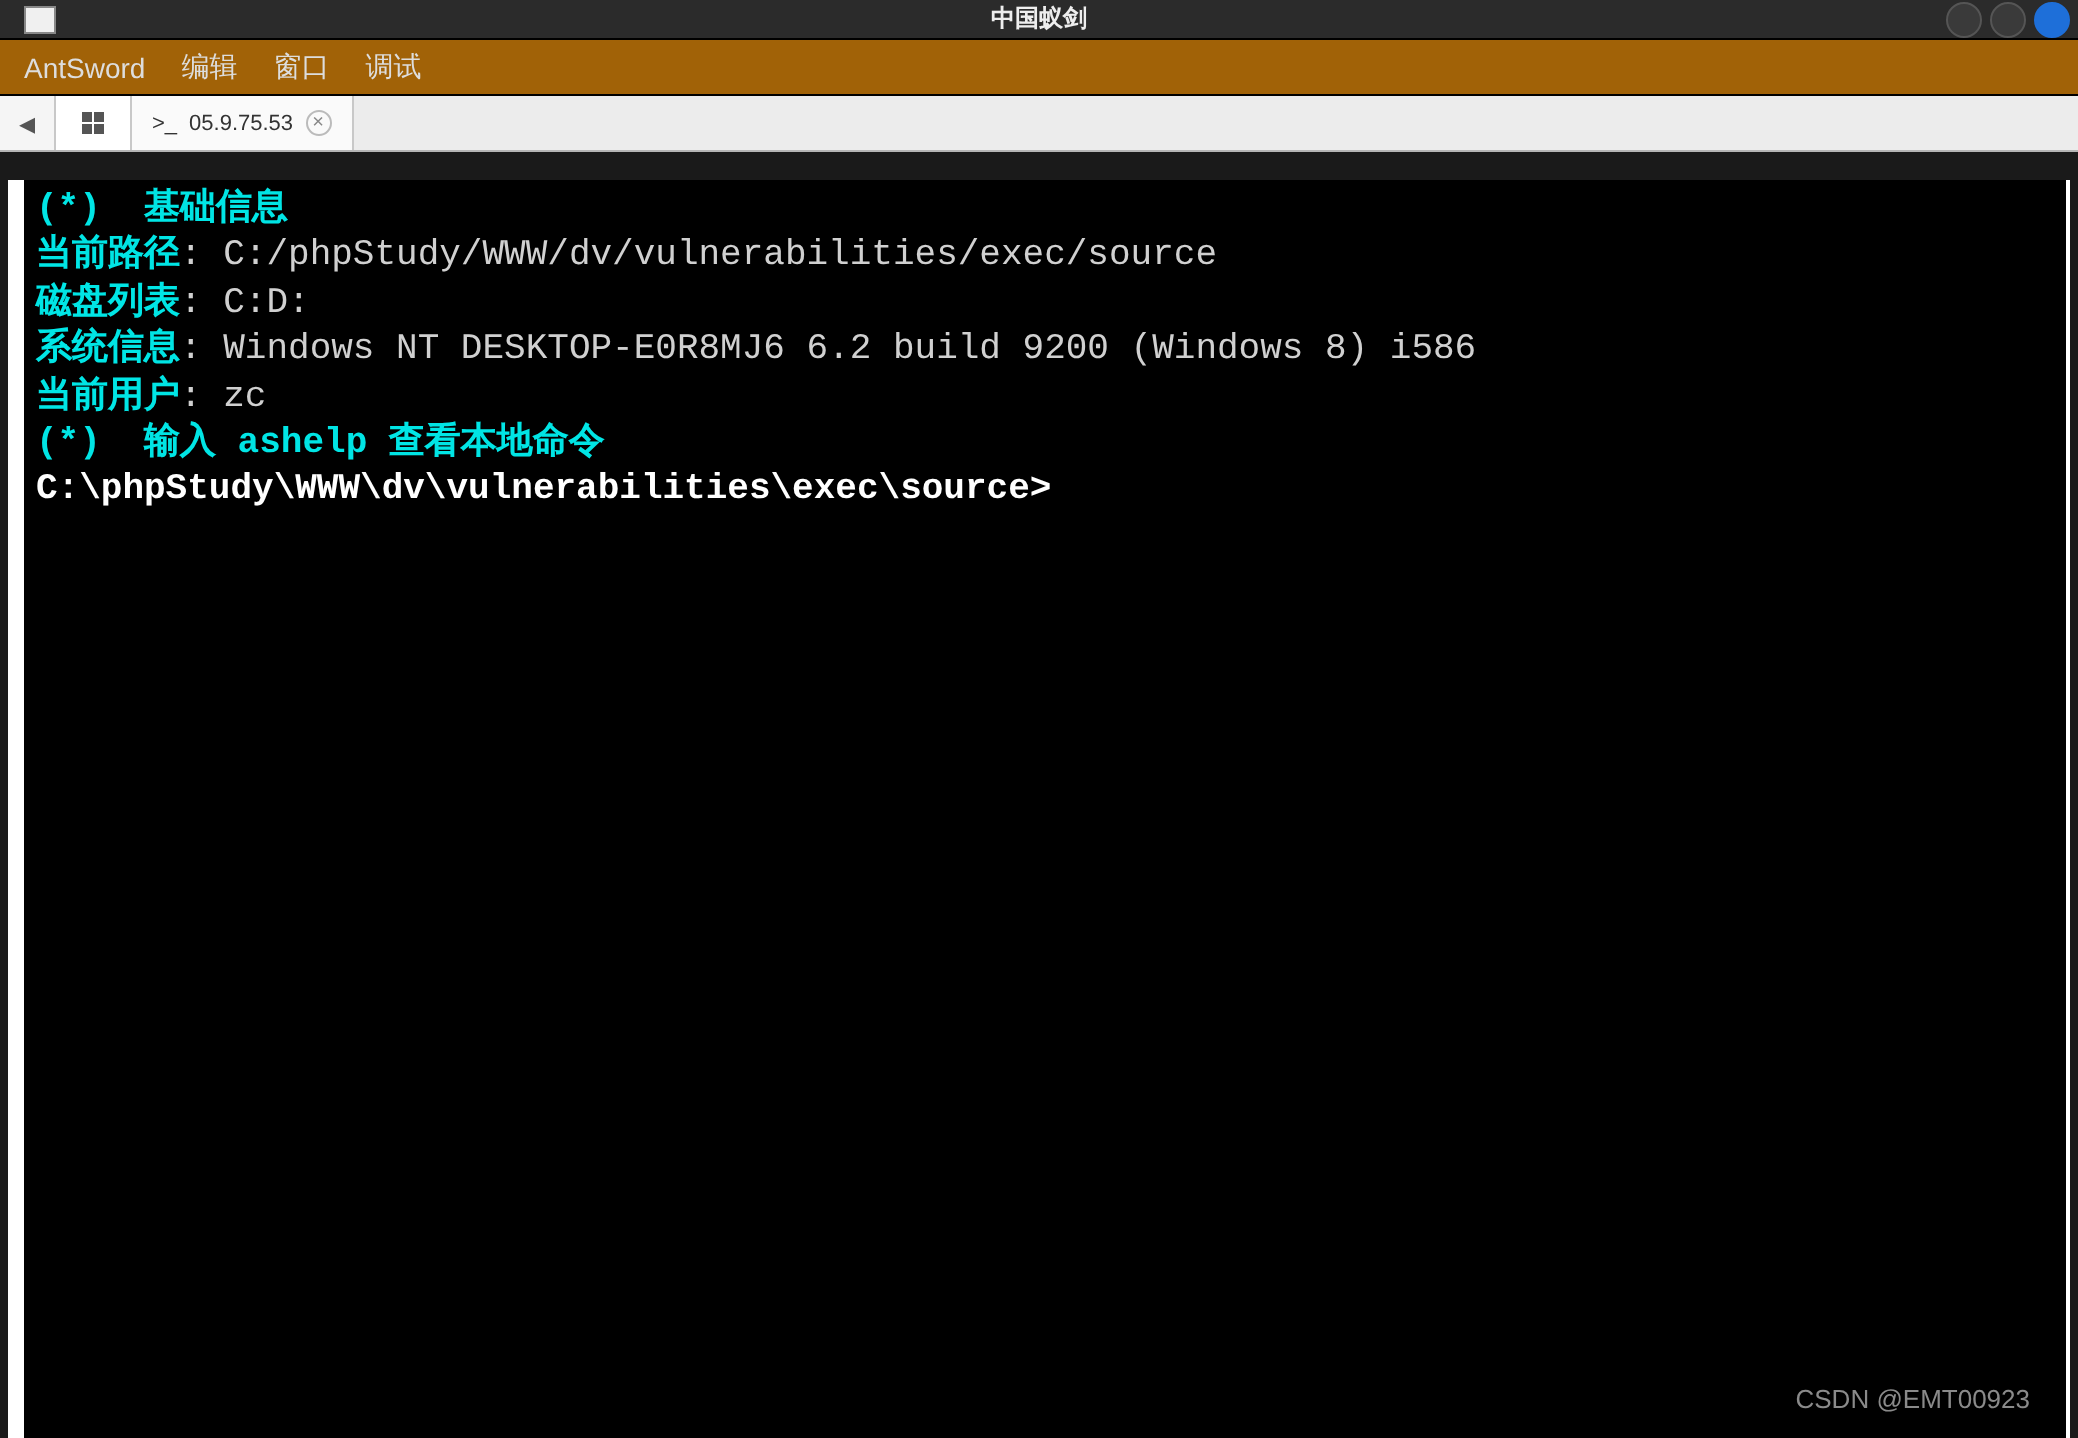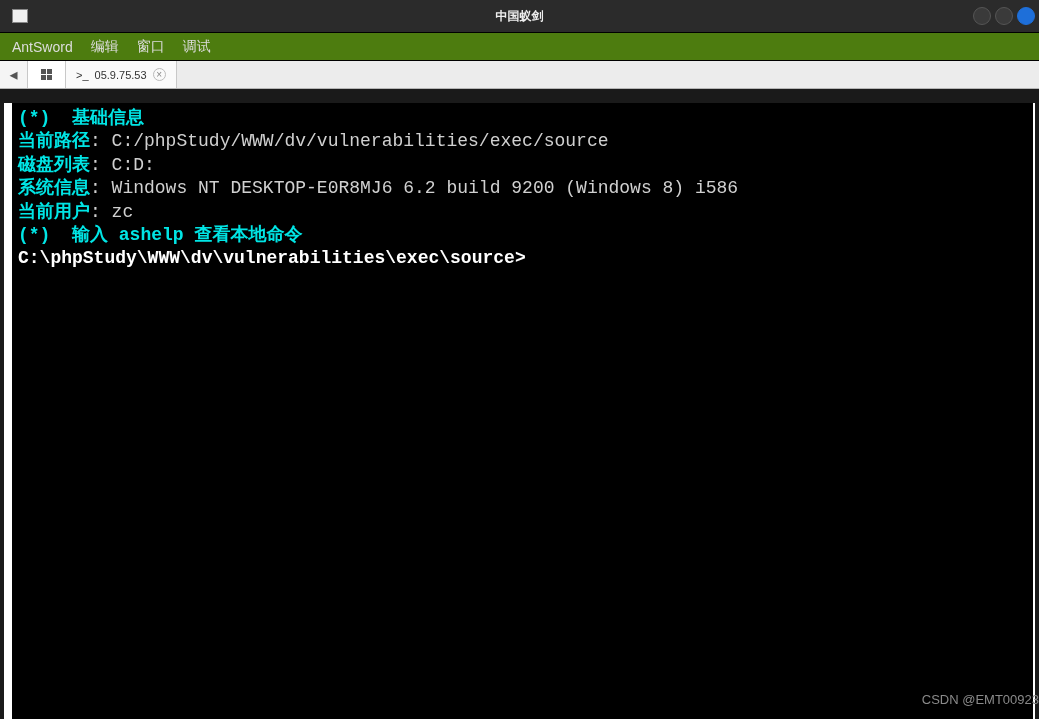--- a/index.html
+++ b/index.html
@@ -5,21 +5,21 @@
 * { margin: 0; padding: 0; box-sizing: border-box; }
 body {
   width: 1039px;
   height: 719px;
   background: #1a1a1a;
   font-family: sans-serif;
   overflow: hidden;
   position: relative;
 }
 .titlebar {
-  height: 33px;
+  height: 20px;
   background: #2b2b2b;
   display: flex;
   align-items: center;
   position: relative;
   border-bottom: 1px solid #000;
 }
 .titlebar-icon {
   width: 16px;
   height: 14px;
   background: #f0f0f0;
@@ -43,21 +43,21 @@
 .tbtn {
   width: 18px;
   height: 18px;
   border-radius: 50%;
   background: #3a3a3a;
   border: 1px solid #555;
 }
 .tbtn.blue { background: #1e6fd9; border-color: #1e6fd9; }
 .menubar {
   height: 28px;
-  background: #4d7c0f;
+  background: #a16207;
   display: flex;
   align-items: center;
   padding-left: 12px;
   gap: 18px;
   color: #ddd;
   font-size: 14px;
   border-bottom: 1px solid #000;
 }
 .menu-item { cursor: pointer; }
 .tabbar {
@@ -131,21 +131,21 @@
   overflow: hidden;
   margin: 14px 4px;
   border-left: 8px solid #fff;
   border-right: 2px solid #fff;
 }
 .cyan { color: #00e5e5; font-weight: bold; }
 .gray { color: #d0d0d0; }
 .white { color: #ffffff; font-weight: bold; }
 .watermark {
   position: absolute;
-  right: 0;
+  right: 24px;
   bottom: 12px;
   color: #8a8a8a;
   font-size: 13px;
   font-family: sans-serif;
 }
 </style>
 </head>
 <body>
 
 <div class="titlebar">

